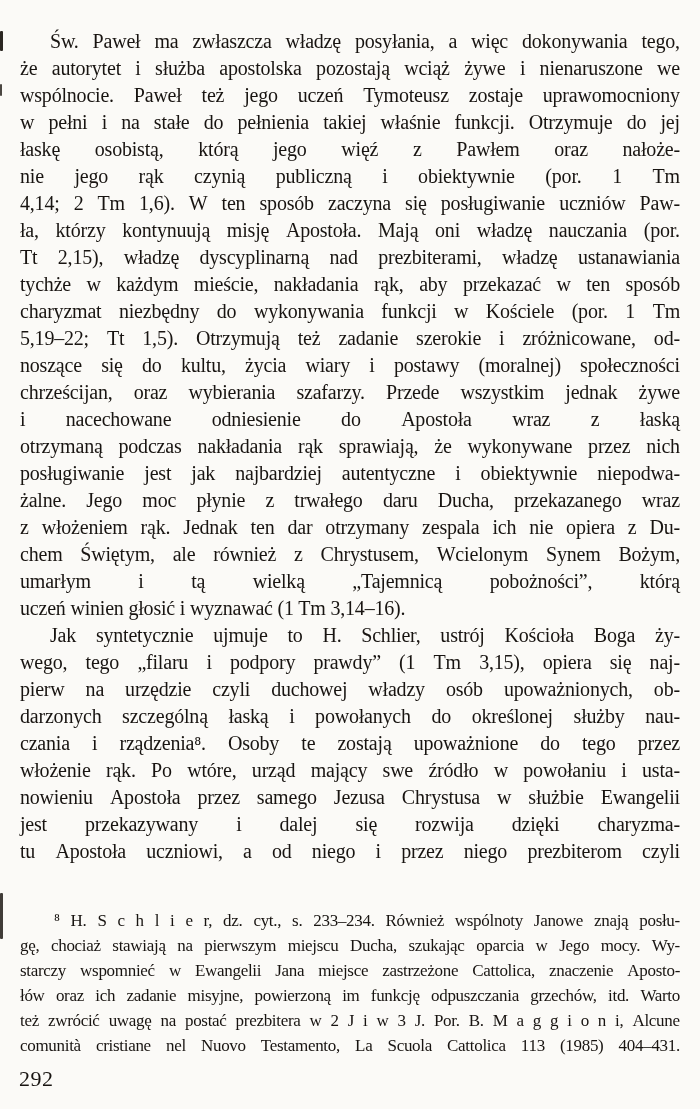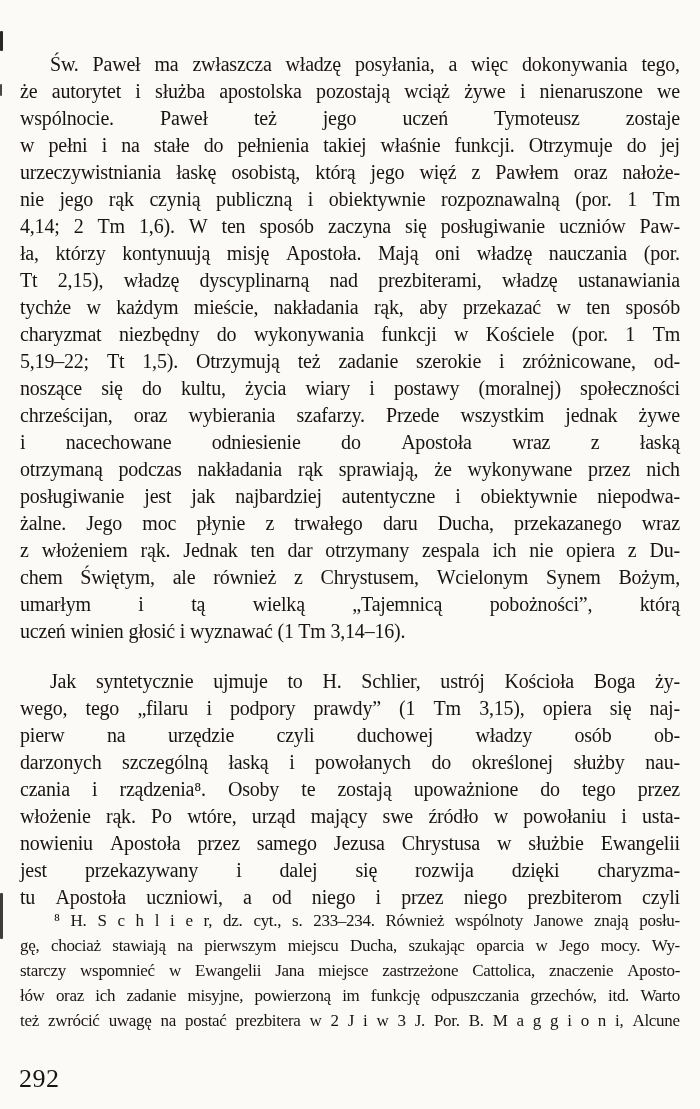--- a/index.html
+++ b/index.html
@@ -43,78 +43,79 @@
     justify-content:space-between;
   }
   .body-block .tline{
     height:27px; line-height:27px;
     font-size:20px; letter-spacing:-0.2px;
   }
   .footnote-block .tline{
     height:25px; line-height:25px;
     font-size:17px; letter-spacing:-0.3px;
   }
-  .body-block .tline.indent{padding-left:30px;margin-top:23px;}
+  .body-block .tline.indent{padding-left:30px;}
   .footnote-block .tline.indent{padding-left:34px;}
   .it{}
   .page-number{
     position:absolute;
     left:19px; top:1064px;
-    font-size:26px; line-height:30px;
+    font-size:22px; line-height:30px;
     letter-spacing:0.5px;
   }
 </style>
 </head>
 <body>
 
 <div class="page">
   <div class="artifact a1"></div>
   <div class="artifact a2"></div>
   <div class="artifact a3"></div>
 
   <div class="body-block">
     <div>
         <div class="tline just indent"><span>Św.</span><span>Paweł</span><span>ma</span><span>zwłaszcza</span><span>władzę</span><span>posyłania,</span><span>a</span><span>więc</span><span>dokonywania</span><span>tego,</span></div>
         <div class="tline just"><span>że</span><span>autorytet</span><span>i</span><span>służba</span><span>apostolska</span><span>pozostają</span><span>wciąż</span><span>żywe</span><span>i</span><span>nienaruszone</span><span>we</span></div>
-        <div class="tline just"><span>wspólnocie.</span><span>Paweł</span><span>też</span><span>jego</span><span>uczeń</span><span>Tymoteusz</span><span>zostaje</span></div>
+        <div class="tline just"><span>wspólnocie.</span><span>Paweł</span><span>też</span><span>jego</span><span>uczeń</span><span>Tymoteusz</span><span>zostaje</span><span>uprawomocniony</span></div>
         <div class="tline just"><span>w</span><span>pełni</span><span>i</span><span>na</span><span>stałe</span><span>do</span><span>pełnienia</span><span>takiej</span><span>właśnie</span><span>funkcji.</span><span>Otrzymuje</span><span>do</span><span>jej</span></div>
-        <div class="tline just"><span>urzeczywistniania</span><span>łaskę</span><span>osobistą,</span><span>którą</span><span>jego</span><span>więź</span><span>z</span><span>Pawłem</span><span>oraz</span><span>nałoże-</span></div>
-        <div class="tline just"><span>nie</span><span>jego</span><span>rąk</span><span>czynią</span><span>publiczną</span><span>i</span><span>obiektywnie</span><span>rozpoznawalną</span><span>(por.</span><span>1</span><span>Tm</span></div>
+        <div class="tline just"><span>łaskę</span><span>osobistą,</span><span>którą</span><span>jego</span><span>więź</span><span>z</span><span>Pawłem</span><span>oraz</span><span>nałoże-</span></div>
+        <div class="tline just"><span>nie</span><span>jego</span><span>rąk</span><span>czynią</span><span>publiczną</span><span>i</span><span>obiektywnie</span><span>(por.</span><span>1</span><span>Tm</span></div>
         <div class="tline just"><span>4,14;</span><span>2</span><span>Tm</span><span>1,6).</span><span>W</span><span>ten</span><span>sposób</span><span>zaczyna</span><span>się</span><span>posługiwanie</span><span>uczniów</span><span>Paw-</span></div>
         <div class="tline just"><span>ła,</span><span>którzy</span><span>kontynuują</span><span>misję</span><span>Apostoła.</span><span>Mają</span><span>oni</span><span>władzę</span><span>nauczania</span><span>(por.</span></div>
         <div class="tline just"><span>Tt</span><span>2,15),</span><span>władzę</span><span>dyscyplinarną</span><span>nad</span><span>prezbiterami,</span><span>władzę</span><span>ustanawiania</span></div>
         <div class="tline just"><span>tychże</span><span>w</span><span>każdym</span><span>mieście,</span><span>nakładania</span><span>rąk,</span><span>aby</span><span>przekazać</span><span>w</span><span>ten</span><span>sposób</span></div>
         <div class="tline just"><span>charyzmat</span><span>niezbędny</span><span>do</span><span>wykonywania</span><span>funkcji</span><span>w</span><span>Kościele</span><span>(por.</span><span>1</span><span>Tm</span></div>
         <div class="tline just"><span>5,19–22;</span><span>Tt</span><span>1,5).</span><span>Otrzymują</span><span>też</span><span>zadanie</span><span>szerokie</span><span>i</span><span>zróżnicowane,</span><span>od-</span></div>
         <div class="tline just"><span>noszące</span><span>się</span><span>do</span><span>kultu,</span><span>życia</span><span>wiary</span><span>i</span><span>postawy</span><span>(moralnej)</span><span>społeczności</span></div>
         <div class="tline just"><span>chrześcijan,</span><span>oraz</span><span>wybierania</span><span>szafarzy.</span><span>Przede</span><span>wszystkim</span><span>jednak</span><span>żywe</span></div>
         <div class="tline just"><span>i</span><span>nacechowane</span><span>odniesienie</span><span>do</span><span>Apostoła</span><span>wraz</span><span>z</span><span>łaską</span></div>
         <div class="tline just"><span>otrzymaną</span><span>podczas</span><span>nakładania</span><span>rąk</span><span>sprawiają,</span><span>że</span><span>wykonywane</span><span>przez</span><span>nich</span></div>
         <div class="tline just"><span>posługiwanie</span><span>jest</span><span>jak</span><span>najbardziej</span><span>autentyczne</span><span>i</span><span>obiektywnie</span><span>niepodwa-</span></div>
         <div class="tline just"><span>żalne.</span><span>Jego</span><span>moc</span><span>płynie</span><span>z</span><span>trwałego</span><span>daru</span><span>Ducha,</span><span>przekazanego</span><span>wraz</span></div>
         <div class="tline just"><span>z</span><span>włożeniem</span><span>rąk.</span><span>Jednak</span><span>ten</span><span>dar</span><span>otrzymany</span><span>zespala</span><span>ich</span><span>nie</span><span>opiera</span><span>z</span><span>Du-</span></div>
         <div class="tline just"><span>chem</span><span>Świętym,</span><span>ale</span><span>również</span><span>z</span><span>Chrystusem,</span><span>Wcielonym</span><span>Synem</span><span>Bożym,</span></div>
         <div class="tline just"><span>umarłym</span><span>i</span><span>tą</span><span>wielką</span><span>„Tajemnicą</span><span>pobożności”,</span><span>którą</span></div>
         <div class="tline"><span>uczeń winien głosić i wyznawać (1 Tm 3,14–16).</span></div>
       </div>
     <div>
         <div class="tline just indent"><span>Jak</span><span>syntetycznie</span><span>ujmuje</span><span>to</span><span>H.</span><span>Schlier,</span><span>ustrój</span><span>Kościoła</span><span>Boga</span><span>ży-</span></div>
         <div class="tline just"><span>wego,</span><span>tego</span><span>„filaru</span><span>i</span><span>podpory</span><span>prawdy”</span><span>(1</span><span>Tm</span><span>3,15),</span><span>opiera</span><span>się</span><span>naj-</span></div>
-        <div class="tline just"><span>pierw</span><span>na</span><span>urzędzie</span><span>czyli</span><span>duchowej</span><span>władzy</span><span>osób</span><span>ob-</span></div>
+        <div class="tline just"><span>pierw</span><span>na</span><span>urzędzie</span><span>czyli</span><span>duchowej</span><span>władzy</span><span>osób</span><span>upoważnionych,</span><span>ob-</span></div>
         <div class="tline just"><span>darzonych</span><span>szczególną</span><span>łaską</span><span>i</span><span>powołanych</span><span>do</span><span>określonej</span><span>służby</span><span>nau-</span></div>
         <div class="tline just"><span>czania</span><span>i</span><span>rządzenia⁸.</span><span>Osoby</span><span>te</span><span>zostają</span><span>upoważnione</span><span>do</span><span>tego</span><span>przez</span></div>
         <div class="tline just"><span>włożenie</span><span>rąk.</span><span>Po</span><span>wtóre,</span><span>urząd</span><span>mający</span><span>swe</span><span>źródło</span><span>w</span><span>powołaniu</span><span>i</span><span>usta-</span></div>
         <div class="tline just"><span>nowieniu</span><span>Apostoła</span><span>przez</span><span>samego</span><span>Jezusa</span><span>Chrystusa</span><span>w</span><span>służbie</span><span>Ewangelii</span></div>
         <div class="tline just"><span>jest</span><span>przekazywany</span><span>i</span><span>dalej</span><span>się</span><span>rozwija</span><span>dzięki</span><span>charyzma-</span></div>
         <div class="tline just"><span>tu</span><span>Apostoła</span><span>uczniowi,</span><span>a</span><span>od</span><span>niego</span><span>i</span><span>przez</span><span>niego</span><span>prezbiterom</span><span>czyli</span></div>
       </div>
   </div>
 
   <div class="footnote-block">
       <div class="tline just indent"><span>⁸</span><span>H.</span><span>S</span><span>c</span><span>h</span><span>l</span><span>i</span><span>e</span><span>r,</span><span>dz.</span><span>cyt.,</span><span>s.</span><span>233–234.</span><span>Również</span><span>wspólnoty</span><span>Janowe</span><span>znają</span><span>posłu-</span></div>
       <div class="tline just"><span>gę,</span><span>chociaż</span><span>stawiają</span><span>na</span><span>pierwszym</span><span>miejscu</span><span>Ducha,</span><span>szukając</span><span>oparcia</span><span>w</span><span>Jego</span><span>mocy.</span><span>Wy-</span></div>
       <div class="tline just"><span>starczy</span><span>wspomnieć</span><span>w</span><span>Ewangelii</span><span>Jana</span><span>miejsce</span><span>zastrzeżone</span><span>Cattolica,</span><span>znaczenie</span><span>Aposto-</span></div>
       <div class="tline just"><span>łów</span><span>oraz</span><span>ich</span><span>zadanie</span><span>misyjne,</span><span>powierzoną</span><span>im</span><span>funkcję</span><span>odpuszczania</span><span>grzechów,</span><span>itd.</span><span>Warto</span></div>
       <div class="tline just"><span>też</span><span>zwrócić</span><span>uwagę</span><span>na</span><span>postać</span><span>prezbitera</span><span>w</span><span>2</span><span>J</span><span>i</span><span>w</span><span>3</span><span>J.</span><span>Por.</span><span>B.</span><span>M</span><span>a</span><span>g</span><span>g</span><span>i</span><span>o</span><span>n</span><span>i,</span><span class="it">Alcune</span></div>
+      <div class="tline just"><span class="it">comunità</span><span class="it">cristiane</span><span class="it">nel</span><span class="it">Nuovo</span><span class="it">Testamento,</span><span>La</span><span>Scuola</span><span>Cattolica</span><span>113</span><span>(1985)</span><span>404–431.</span></div>
     </div>
 
   <div class="page-number">292</div>
 </div>
 
 </body></html>

